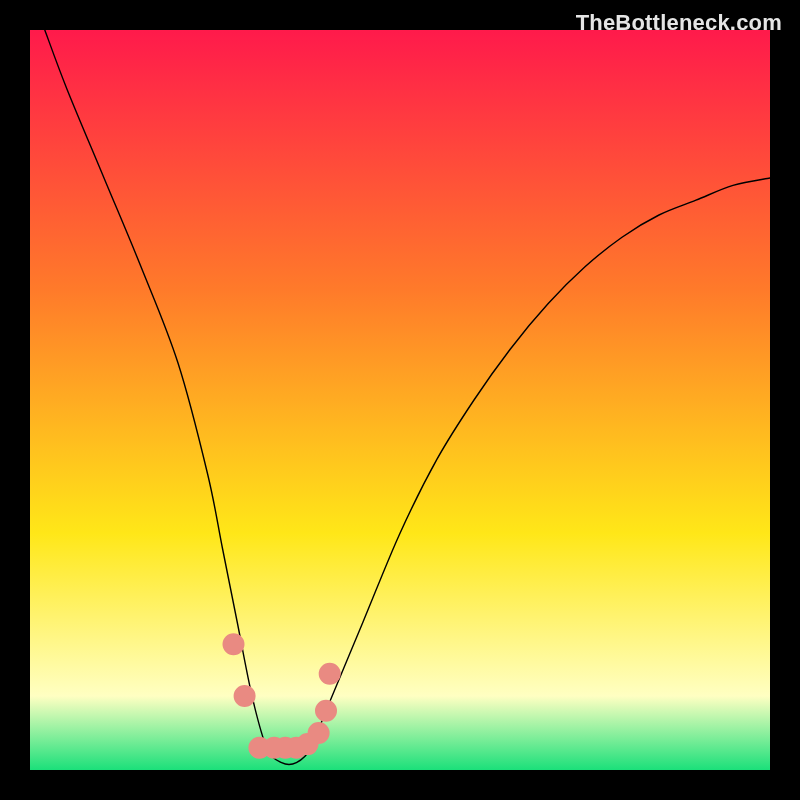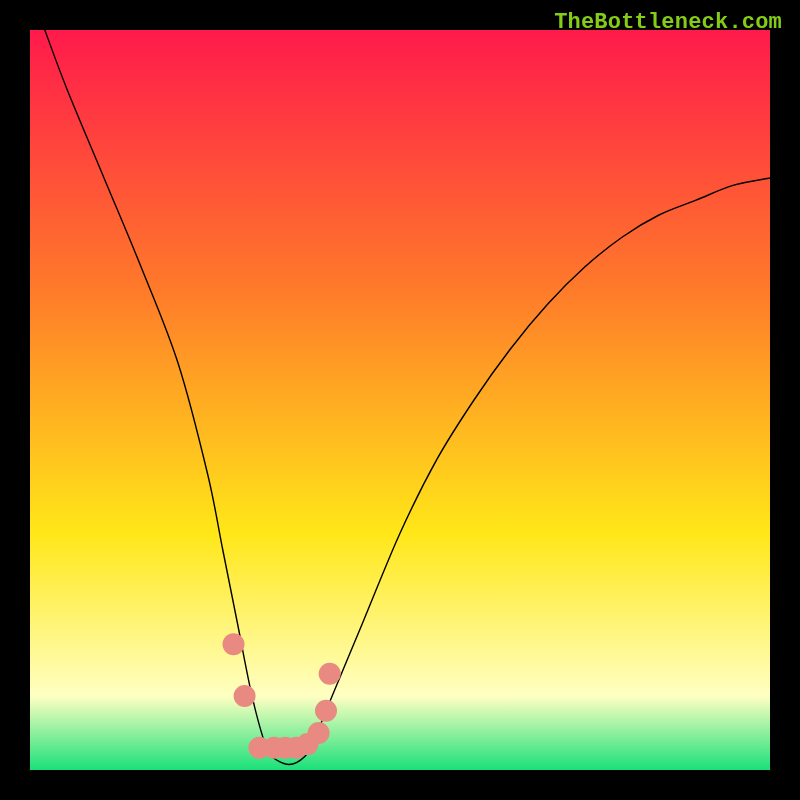--- a/index.html
+++ b/index.html
@@ -19,24 +19,24 @@
     position: absolute;
     left: 30px;
     top: 30px;
     width: 740px;
     height: 740px;
   }
   .watermark {
     position: absolute;
     top: 10px;
     right: 18px;
-    font-family: Liberation Mono, monospace;
+    font-family: Liberation Sans, sans-serif;
     font-size: 22px;
     font-weight: 600;
-    color: #84cc16;
+    color: #e5e5e5;
     letter-spacing: 0.2px;
   }
   svg {
     display: block;
     width: 100%;
     height: 100%;
   }
   .curve-line {
     fill: none;
     stroke: #000;

